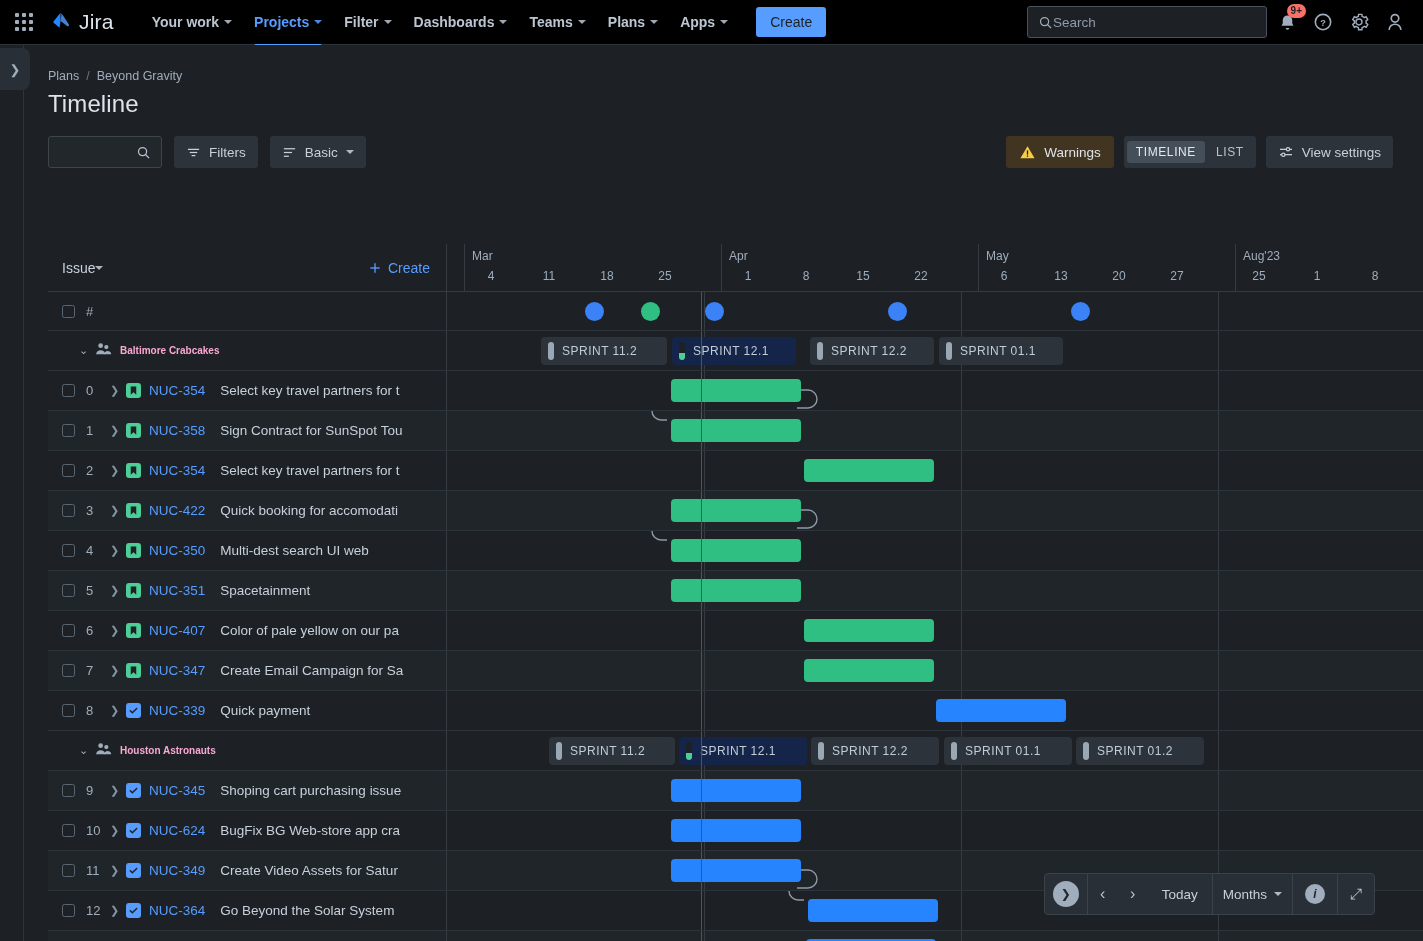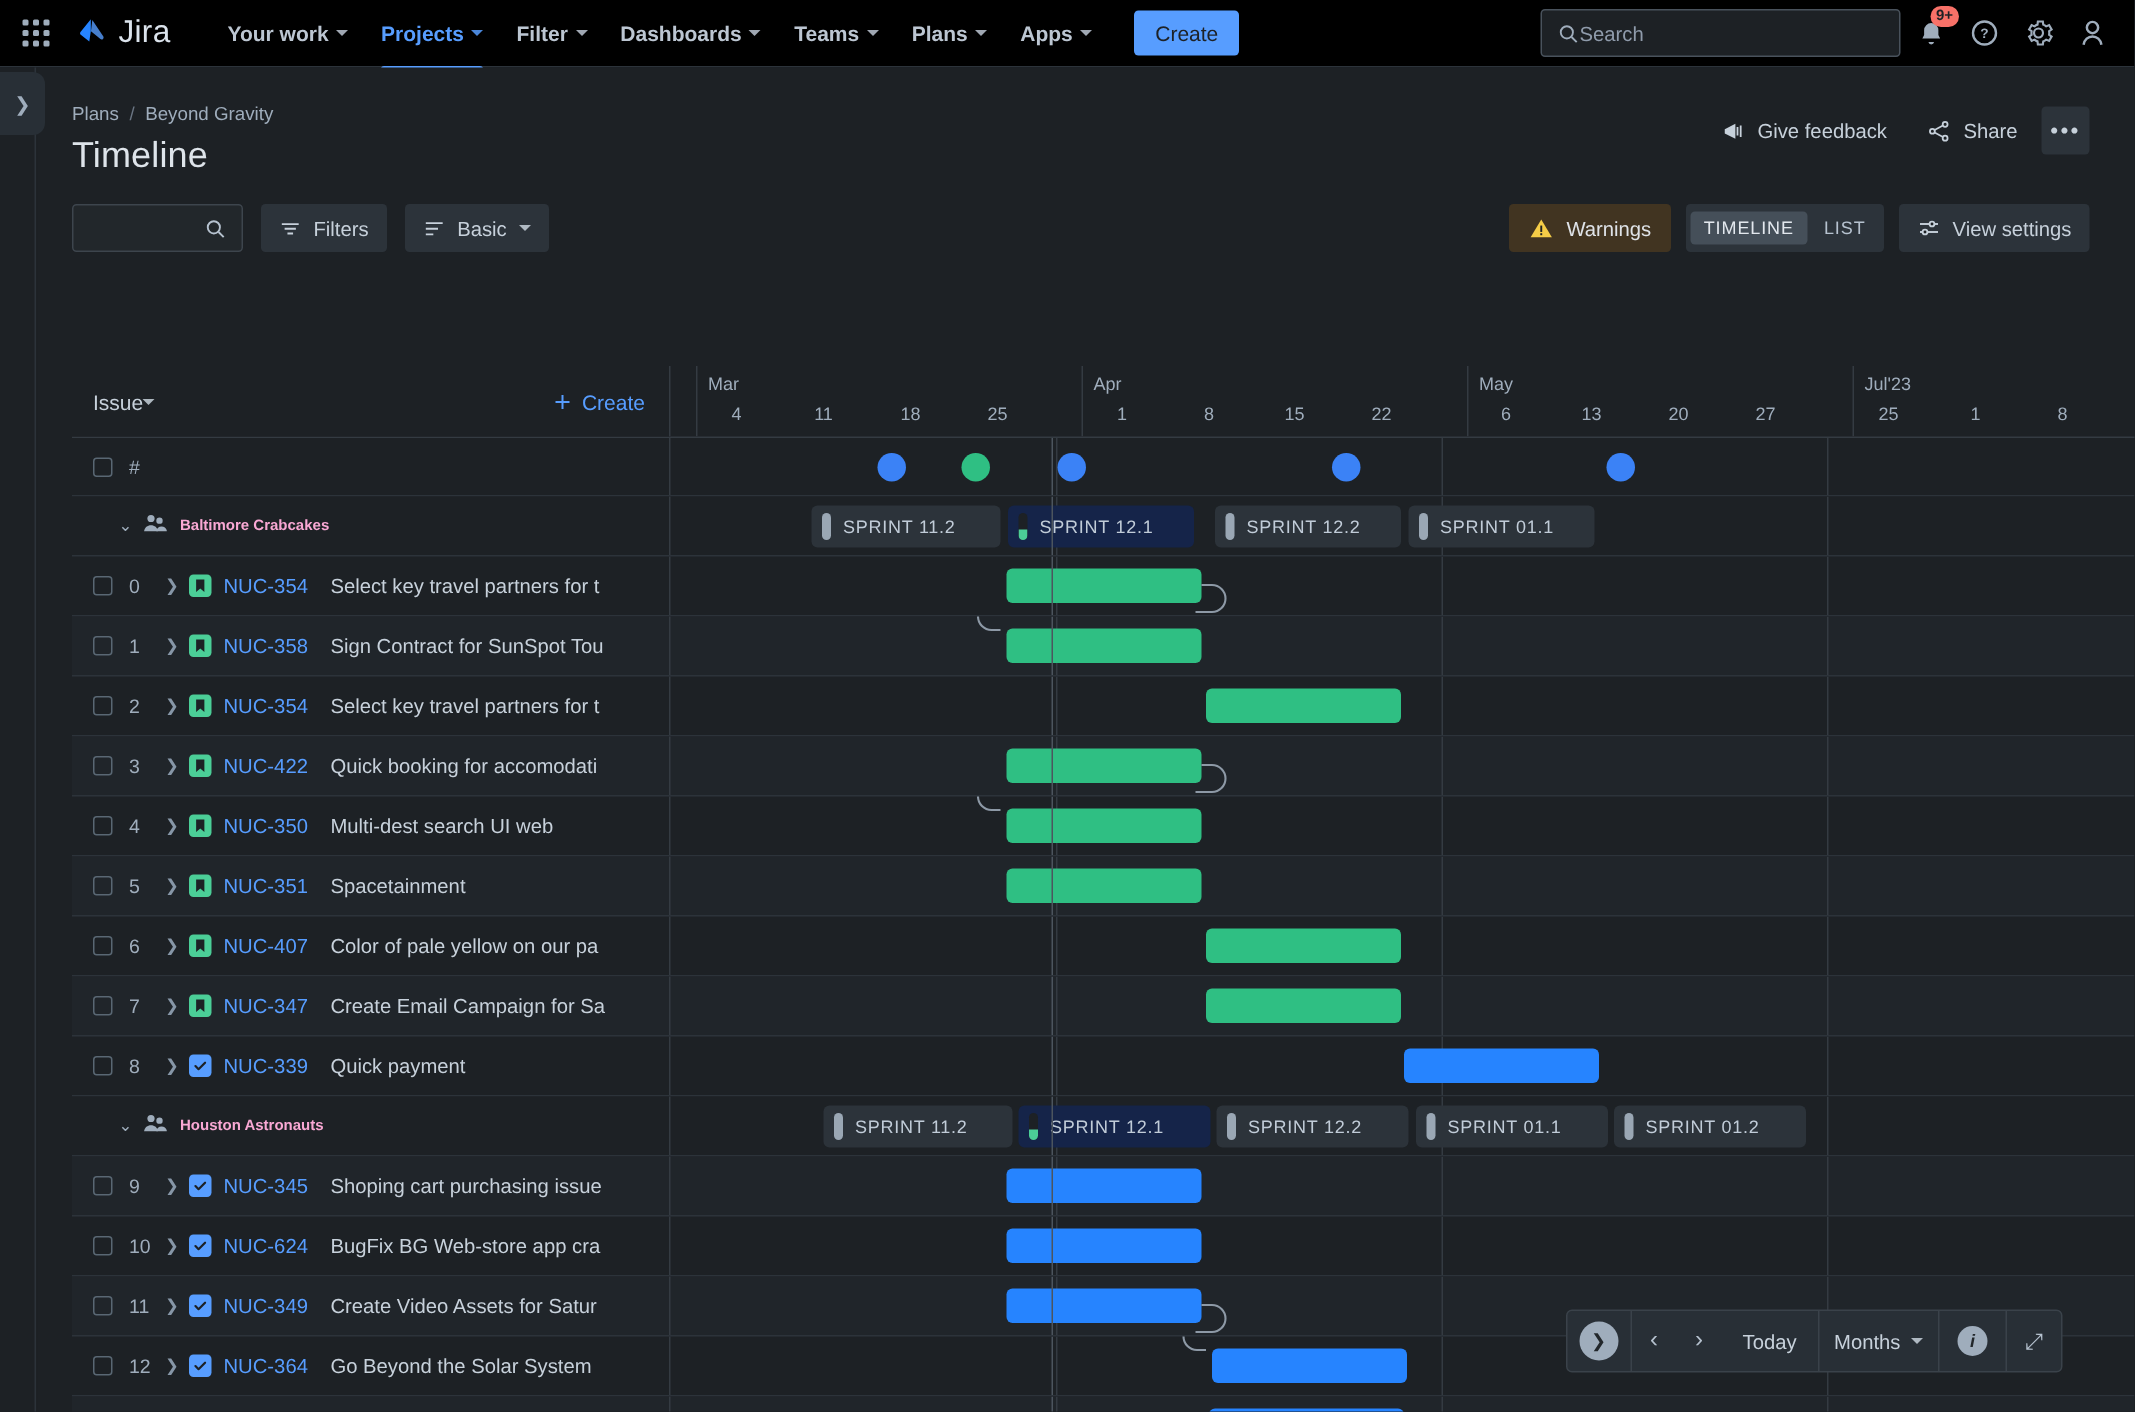--- a/index.html
+++ b/index.html
@@ -280,41 +280,20 @@
     <div class="pill">
       <svg width="15" height="15" viewBox="0 0 24 24">
           <line x1="3" y1="6" x2="21" y2="6" stroke="#c7d1db" stroke-width="2"></line>
           <line x1="3" y1="12" x2="16" y2="12" stroke="#c7d1db" stroke-width="2"></line>
           <line x1="3" y1="18" x2="11" y2="18" stroke="#c7d1db" stroke-width="2"></line>
         </svg>
       <span>Basic</span>
       <i class="caret"></i>
     </div>
 
-    <div class="top-actions">
-      <div class="flat-btn">
-        <svg width="17" height="17" viewBox="0 0 24 24">
-            <path d="M4 10v4l10 5V5L4 10z" fill="#c7d1db"></path>
-            <path d="M16 8v8" stroke="#c7d1db" stroke-width="1.7"></path>
-            <path d="M19 6.5v11" stroke="#c7d1db" stroke-width="1.7"></path>
-          </svg>
-        <span>Give feedback</span>
-      </div>
-      <div class="flat-btn">
-        <svg width="17" height="17" viewBox="0 0 24 24">
-            <circle cx="18" cy="5.5" r="2.3" stroke="#c7d1db" stroke-width="1.7" fill="none"></circle>
-            <circle cx="18" cy="18.5" r="2.3" stroke="#c7d1db" stroke-width="1.7" fill="none"></circle>
-            <circle cx="6" cy="12" r="2.3" stroke="#c7d1db" stroke-width="1.7" fill="none"></circle>
-            <line x1="8.1" y1="10.8" x2="15.9" y2="6.6" stroke="#c7d1db" stroke-width="1.6"></line>
-            <line x1="8.1" y1="13.2" x2="15.9" y2="17.4" stroke="#c7d1db" stroke-width="1.6"></line>
-          </svg>
-        <span>Share</span>
-      </div>
-      <div class="sq-btn">•••</div>
-    </div>
 
     <div class="right-tools">
       <div class="warn-btn">
         <svg width="17" height="17" viewBox="0 0 24 24">
             <path d="M12 3.2 22 20H2L12 3.2z" fill="#f5cd47"></path>
             <rect x="11.1" y="9" width="1.8" height="6" fill="#1d2125"></rect>
             <rect x="11.1" y="16.2" width="1.8" height="1.9" fill="#1d2125"></rect>
           </svg>
         <span>Warnings</span>
       </div>
@@ -365,21 +344,21 @@
           <div class="wk" style="left: 416px;">15</div>
           <div class="wk" style="left: 474px;">22</div>
           <div class="month" style="left: 514px;">
             <span>May</span>
           </div>
           <div class="wk" style="left: 557px;">6</div>
           <div class="wk" style="left: 614px;">13</div>
           <div class="wk" style="left: 672px;">20</div>
           <div class="wk" style="left: 730px;">27</div>
           <div class="month" style="left: 771px;">
-            <span>Jul'23</span>
+            <span>Aug'23</span>
           </div>
           <div class="wk" style="left: 812px;">25</div>
           <div class="wk" style="left: 870px;">1</div>
           <div class="wk" style="left: 928px;">8</div>
         </div>
     </div>
 
     <div class="rows" id="rows">
         <div class="row dots">
           <div class="cell-left">

